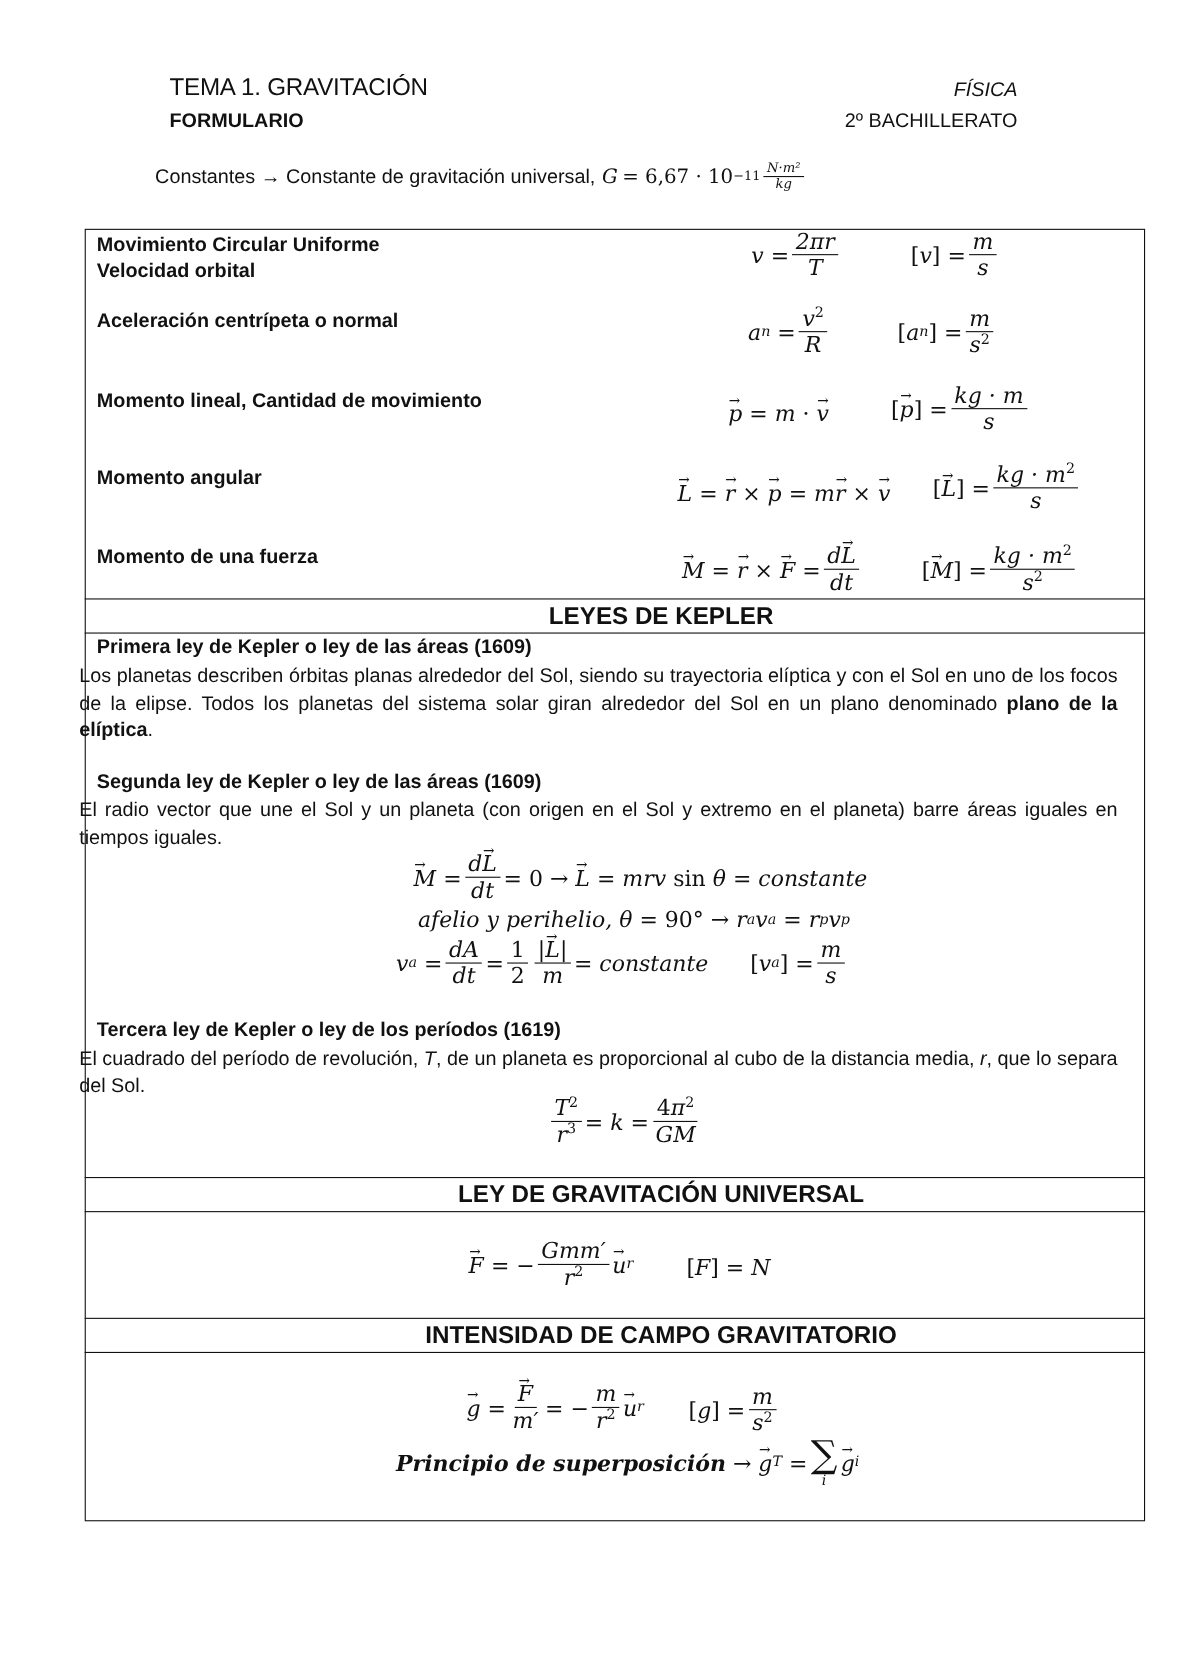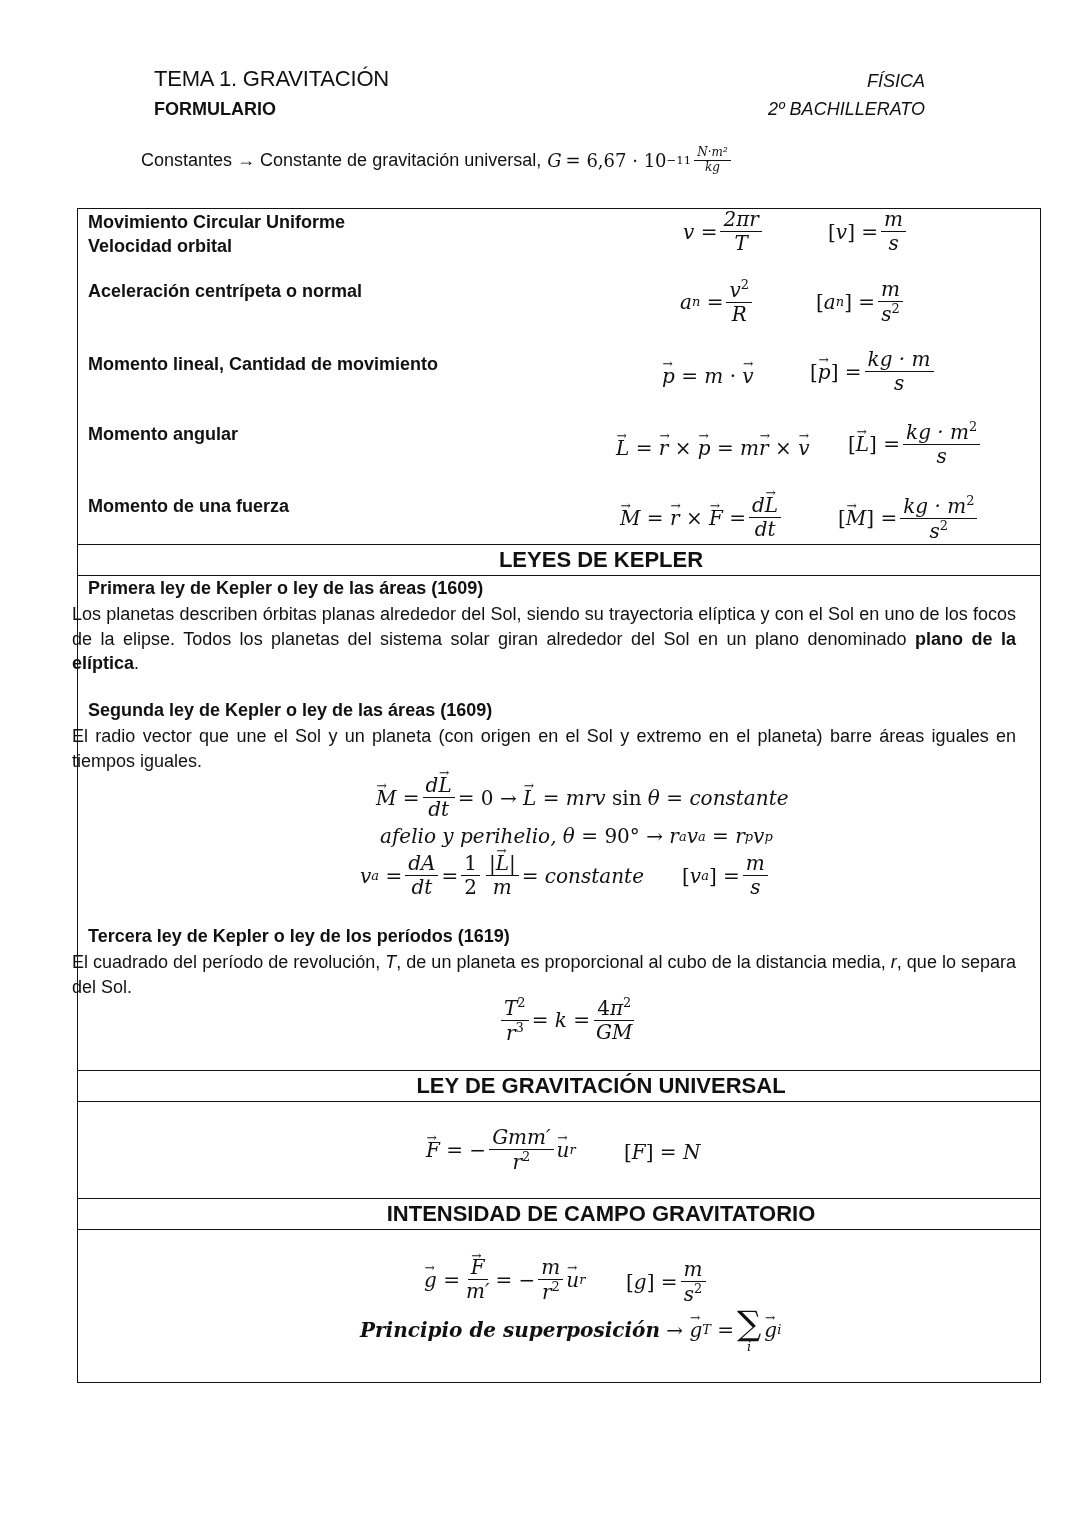--- a/index.html
+++ b/index.html
@@ -1,21 +1,21 @@
 <!DOCTYPE html>
 <html><head>
 <meta charset="utf-8">
 <style>
   html, body { margin:0; padding:0; background:#ffffff; }
   body { width:1080px; height:1527px; position:relative; font-family:"Liberation Sans", sans-serif; color:#111; overflow:hidden; }
   .abs { position:absolute; }
   .hdr-title { left:154px; top:66px; font-size:22px; font-weight:normal; letter-spacing:-0.2px; }
   .hdr-sub { left:154px; top:99px; font-size:18px; font-weight:bold; }
   .hdr-right1 { right:155px; top:71px; font-size:18px; font-style:italic; }
-  .hdr-right2 { right:155px; top:99px; font-size:18px; font-style:italic; }
+  .hdr-right2 { right:155px; top:99px; font-size:18px; }
   .const { left:141px; top:146px; font-size:18px; display:flex; align-items:center; }
   .math { font-family:"DejaVu Serif", serif; font-style:italic; }
   .mathr { font-family:"DejaVu Serif", serif; font-style:normal; }
   .frac { display:inline-flex; flex-direction:column; align-items:center; vertical-align:middle; margin:0 3px; }
   .frac .num { border-bottom:1.5px solid #111; padding:0 3px; line-height:1.15; }
   .frac .den { padding:0 3px; line-height:1.15; }
   .frac.small { font-size:12px; }
   sup { font-size:0.65em; }
   sub { font-size:0.65em; }
   .vec { position:relative; display:inline-block; }

